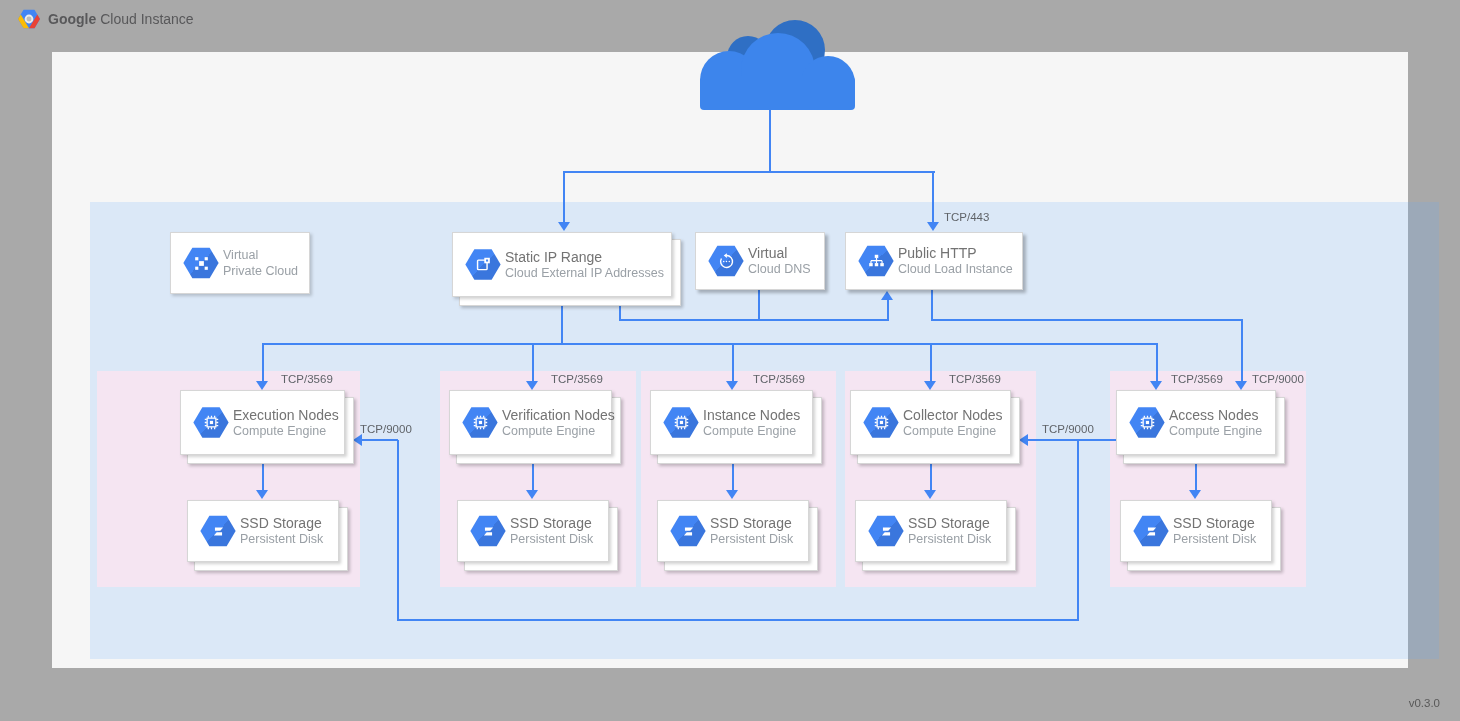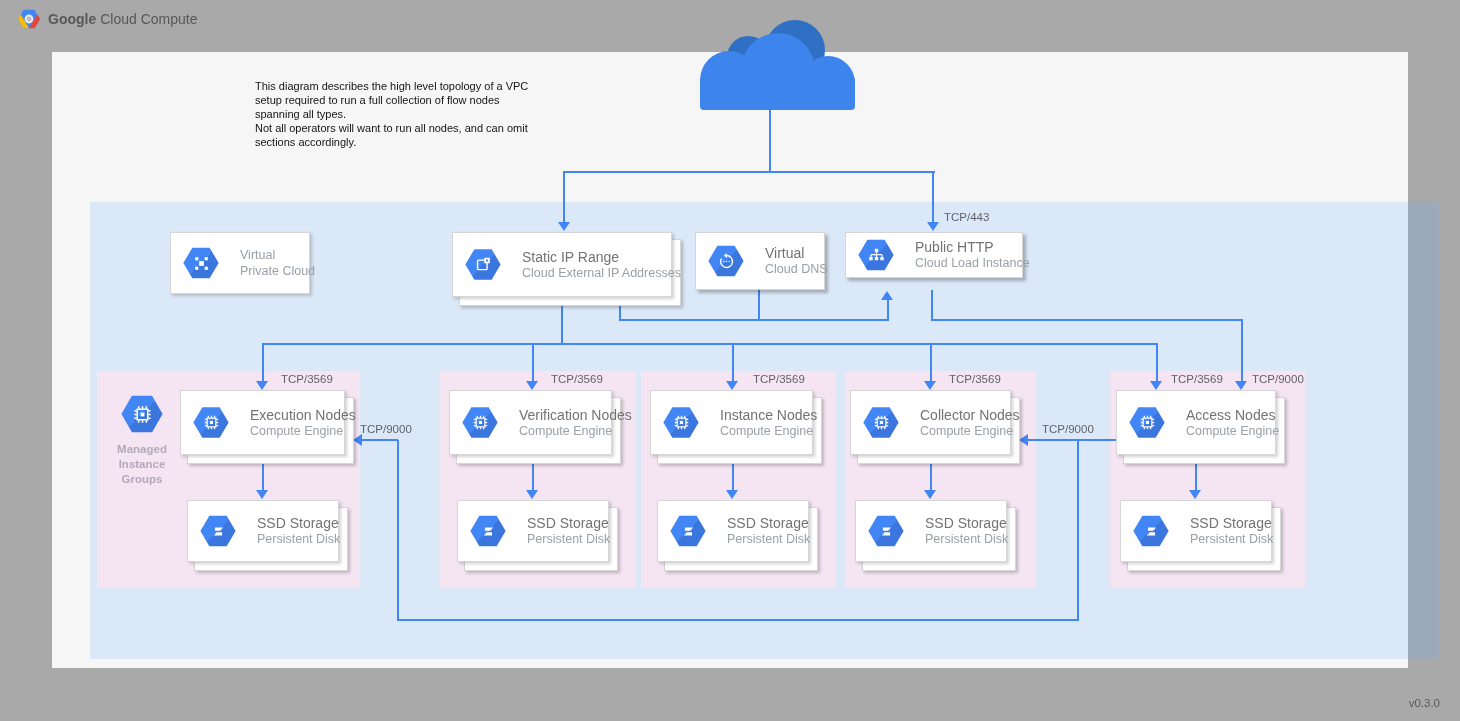--- a/index.html
+++ b/index.html
@@ -26,21 +26,21 @@
   .hline,.vline{position:absolute;background:var(--line);z-index:2}
   .hline{height:2px}.vline{width:2px}
   .ad,.au,.al{position:absolute;width:0;height:0;z-index:3}
   .ad{border-left:6px solid transparent;border-right:6px solid transparent;border-top:9px solid var(--line)}
   .au{border-left:6px solid transparent;border-right:6px solid transparent;border-bottom:9px solid var(--line)}
   .al{border-top:6px solid transparent;border-bottom:6px solid transparent;border-right:9px solid var(--line)}
   .tcp{position:absolute;font-size:11.5px;color:#5f6368;white-space:nowrap;z-index:3}
   
   .card{position:absolute;z-index:4}
   .stack::before{content:"";position:absolute;left:7px;top:7px;width:100%;height:100%;background:#fff;border:1px solid #d6d6d6;box-shadow:2px 2px 3px rgba(0,0,0,.22)}
-  .card-face{position:absolute;inset:0;background:#fff;border:1px solid #d6d6d6;box-shadow:2px 2px 3px rgba(0,0,0,.18);display:flex;align-items:center;gap:21px;padding:0 12px 0 12px}
+  .card-face{position:absolute;inset:0;background:#fff;border:1px solid #d6d6d6;box-shadow:2px 2px 3px rgba(0,0,0,.18);display:flex;align-items:center;gap:4px;padding:0 12px 0 12px}
   .ct{font-size:14px;color:#737373;line-height:16px;white-space:nowrap}
   .cs{font-size:12.5px;color:#9aa0a6;line-height:16px;white-space:nowrap}
   .hex{flex:0 0 auto;display:flex;align-items:center;justify-content:center;
        clip-path:polygon(26% 2%,74% 2%,99% 50%,74% 98%,26% 98%,1% 50%);
        background:linear-gradient(135deg,var(--icon) 50%,var(--icon-dark) 50%)}
   .hex-34{width:36px;height:32px}
   .hex-40{width:42px;height:38px}
   .mig{position:absolute;left:105px;top:395px;width:74px;z-index:2;text-align:center}
   .mig .hex{margin:0 auto}
   .mig-label{margin-top:9px;font-size:11.5px;line-height:15px;font-weight:700;color:#b3a9ba}
@@ -54,27 +54,23 @@
   <div class="vpc-region"></div>
 
   <div class="brand">
     <svg width="22" height="20" viewBox="0 0 24 21">
       <polygon points="6,0.5 18,0.5 24,10.5 18,20.5 6,20.5 0,10.5" fill="#4285f4"></polygon>
       <polygon points="3,5.5 12,20.5 6,20.5 0,10.5" fill="#fbbc05"></polygon>
       <polygon points="21,5.5 24,10.5 18,20.5 12,20.5" fill="#ea4335"></polygon>
       <circle cx="12" cy="10.5" r="4.8" fill="#ececec"></circle>
       <circle cx="12" cy="10.5" r="2.7" fill="#bdbdbd"></circle>
     </svg>
-    <span class="brand-text"><b>Google</b><span>Cloud Compute</span></span>
-  </div>
-
-  <div class="desc">
-    <div>This diagram describes the high level topology of a VPC setup required to run a full collection of flow nodes spanning all types.</div>
-    <div>Not all operators will want to run all nodes, and can omit sections accordingly.</div>
-  </div>
+    <span class="brand-text"><b>Google</b><span>Cloud Instance</span></span>
+  </div>
+
   <div class="version">v0.3.0</div>
 
   <svg class="cloud" width="180" height="95" viewBox="0 0 180 95">
     <circle cx="66" cy="40" r="21" fill="#2f6fc4"></circle>
     <circle cx="113" cy="33" r="30" fill="#2f6fc4"></circle>
     <circle cx="47" cy="63" r="29" fill="#3d85ec"></circle>
     <circle cx="96" cy="53" r="37" fill="#3d85ec"></circle>
     <circle cx="146" cy="66" r="27" fill="#3d85ec"></circle>
     <rect x="18" y="60" width="155" height="33" rx="4" fill="#3d85ec"></rect>
   </svg>
@@ -189,21 +185,21 @@
             <circle cx="15.5" cy="12" r="0.9" fill="#fff"></circle>
           </svg>
       </span>
       <div>
           <div class="ct">Virtual</div>
            <div class="cs">Cloud DNS</div>
         </div>
     </div>
   </div>
 
-  <div class="card" style="left:845px;top:232px;width:178px;height:46px">
+  <div class="card" style="left:845px;top:232px;width:178px;height:58px">
     <div class="card-face" style="box-shadow:3px 3px 3px rgba(0,0,0,.25)">
       <span class="hex hex-34">
         <svg viewBox="0 0 24 24" width="19" height="19">
             <rect x="9.8" y="3.5" width="4.4" height="4" fill="#fff"></rect>
             <path d="M12 7.5v3.5M5 11h14M5 11v3M12 11v3M19 11v3" stroke="#fff" stroke-width="1.5" fill="none"></path>
             <rect x="2.8" y="14" width="4.4" height="4" fill="#fff"></rect>
             <rect x="9.8" y="14" width="4.4" height="4" fill="#fff"></rect>
             <rect x="16.8" y="14" width="4.4" height="4" fill="#fff"></rect>
           </svg>
       </span>
@@ -213,36 +209,20 @@
         </div>
     </div>
   </div>
 
   <div class="group" style="left:97px;width:263px"></div>
   <div class="group" style="left:440px;width:196px"></div>
   <div class="group" style="left:641px;width:195px"></div>
   <div class="group" style="left:845px;width:191px"></div>
   <div class="group" style="left:1110px;width:196px"></div>
 
-  <div class="mig">
-    <span class="hex hex-40">
-      <svg viewBox="0 0 24 24" width="23" height="23">
-          <g stroke="#fff" stroke-width="1.6" fill="none">
-            <path d="M8 3.5v2.5M12 3.5v2.5M16 3.5v2.5M8 18v2.5M12 18v2.5M16 18v2.5M3.5 8h2.5M3.5 12h2.5M3.5 16h2.5M18 8h2.5M18 12h2.5M18 16h2.5"></path>
-            <rect x="6.5" y="6.5" width="11" height="11"></rect>
-          </g>
-          <rect x="10" y="10" width="4" height="4" fill="#fff"></rect>
-        </svg>
-    </span>
-    <div class="mig-label">
-      <div>Managed</div>
-      <div>Instance</div>
-      <div>Groups</div>
-    </div>
-  </div>
 
   <div class="card stack" style="left:180px;top:390px;width:165px;height:65px">
     <div class="card-face">
       <span class="hex hex-34">
         <svg viewBox="0 0 24 24" width="19" height="19">
             <g stroke="#fff" stroke-width="1.6" fill="none">
               <path d="M8 3.5v2.5M12 3.5v2.5M16 3.5v2.5M8 18v2.5M12 18v2.5M16 18v2.5M3.5 8h2.5M3.5 12h2.5M3.5 16h2.5M18 8h2.5M18 12h2.5M18 16h2.5"></path>
               <rect x="6.5" y="6.5" width="11" height="11"></rect>
             </g>
             <rect x="10" y="10" width="4" height="4" fill="#fff"></rect>

